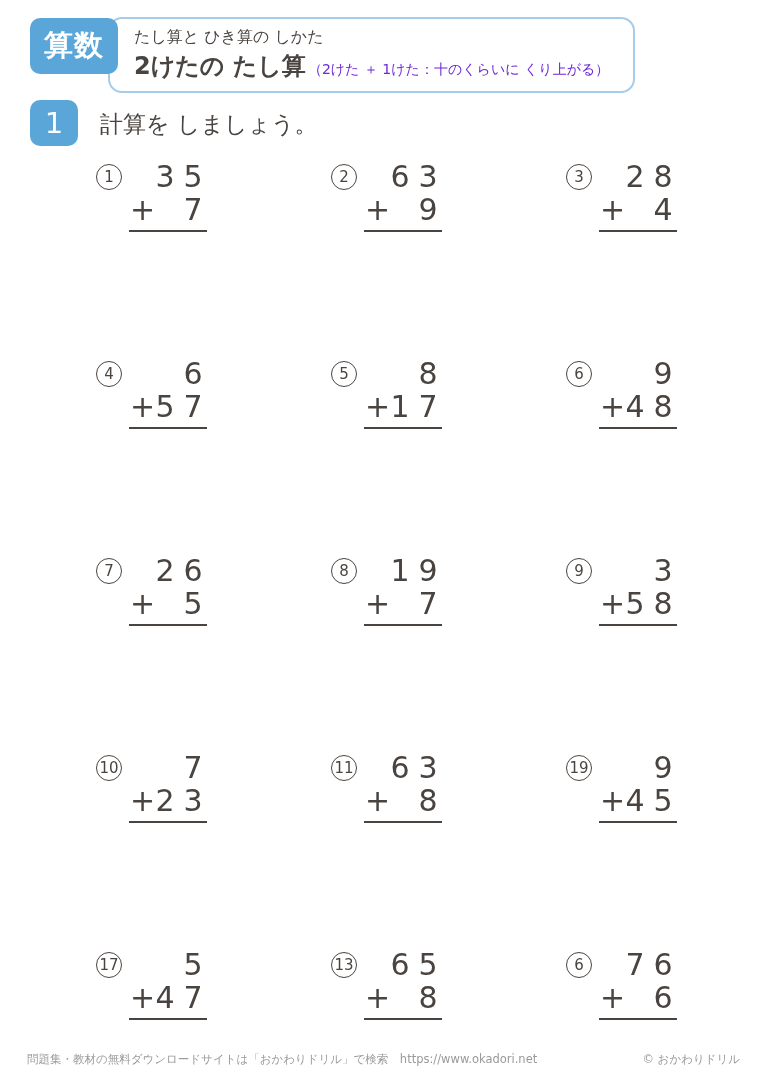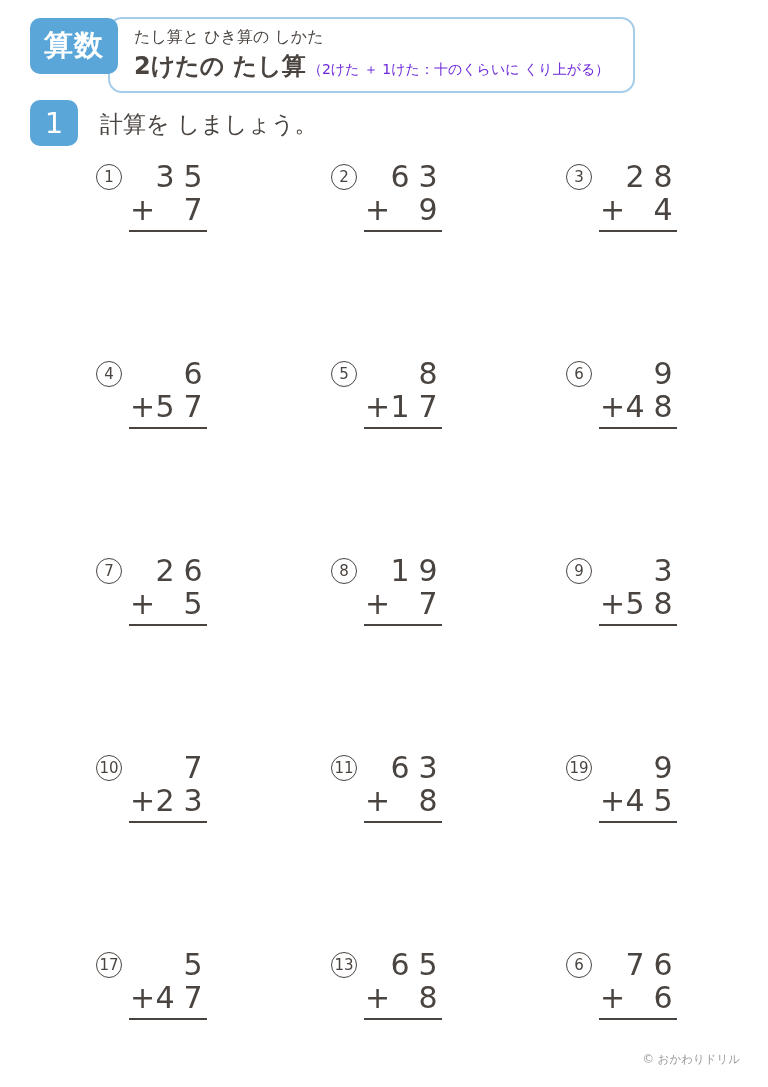--- a/index.html
+++ b/index.html
@@ -313,15 +313,16 @@
           <span class="cell"></span>
           <span class="cell">7</span>
           <span class="cell">6</span>
           <span class="cell plus-sign">+</span>
           <span class="cell"></span>
           <span class="cell">6</span>
         </div>
       </div>
     </div>
 
+  <div class="footer-left">問題集・教材の無料ダウンロードサイトは「おかわりドリル」で検索　https://www.okadori.net</div>
   <div class="footer-right">© おかわりドリル</div>
 
 </div>
 
 </body></html>

